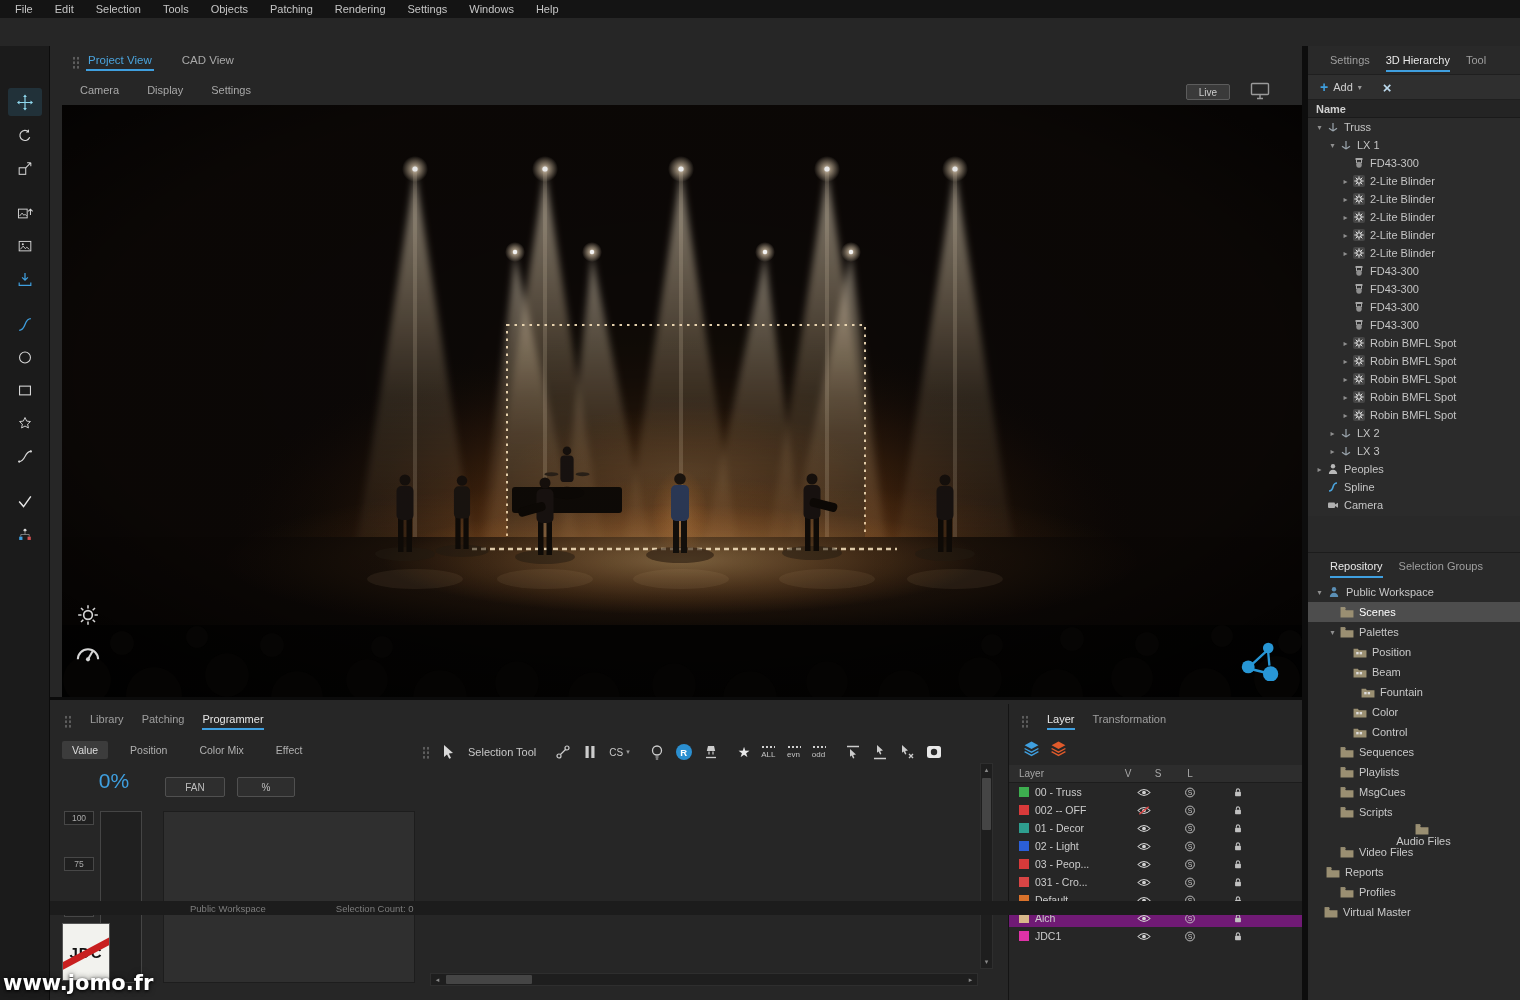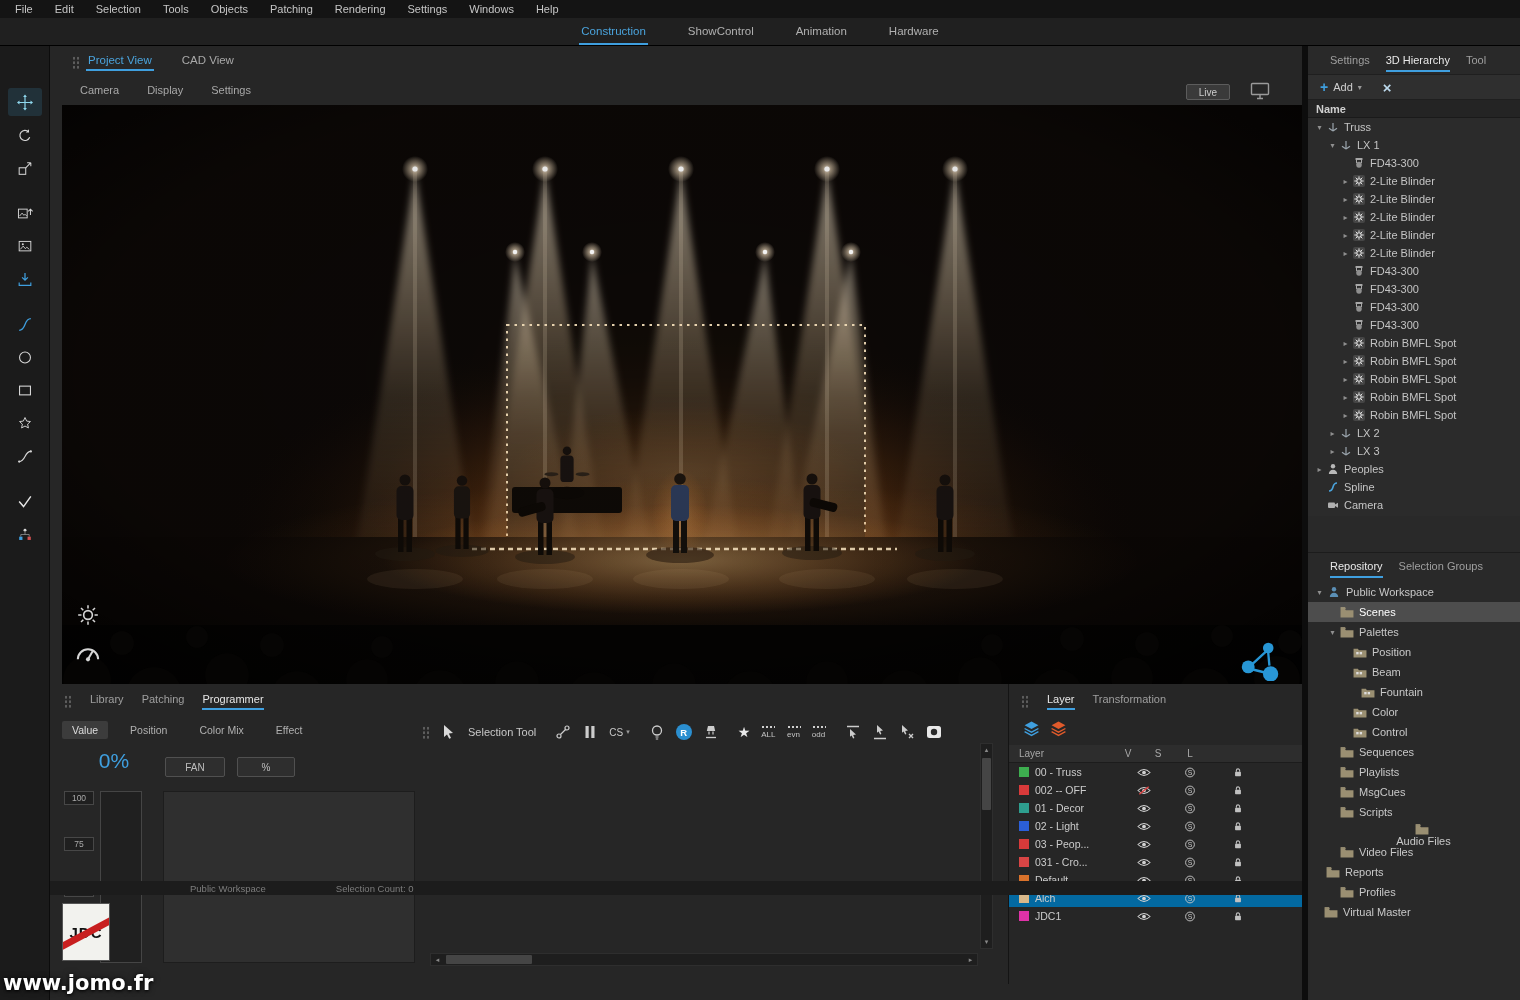--- a/index.html
+++ b/index.html
@@ -59,21 +59,21 @@
   .ticon svg{width:12px;height:12px;display:block;}
   #repotabs{position:absolute;left:0;top:506px;width:100%;height:26px;display:flex;gap:16px;align-items:flex-end;padding-left:22px;border-top:1px solid #1c1c1c;background:#292929;}
   #repotree{position:absolute;left:0;top:536px;width:100%;height:344px;overflow:hidden;}
   .rrow{display:flex;align-items:center;height:20px;font-size:11px;color:#c8c8c8;white-space:nowrap;}
   .rrow.selected{background:#4d4d4d;color:#fff;}
   .rrow .arrow{width:11px;font-size:8px;color:#8f8f8f;text-align:center;flex:none;}
   .rrow .ticon{width:17px;}
   .rrow .ticon svg{width:14px;height:12px;}
 
   
-  #bottombar{position:absolute;left:50px;top:684px;width:1252px;height:211px;background:#262626;z-index:3;}
+  #bottombar{position:absolute;left:50px;top:704px;width:1252px;height:211px;background:#262626;z-index:3;}
   .grip{width:8px;height:13px;background-image:radial-gradient(circle,#5e5e5e 1px,transparent 1.4px);background-size:4px 4.5px;flex:none;}
   #progtabs{position:absolute;left:14px;top:9px;display:flex;gap:18px;align-items:center;}
   .ptab{font-size:11px;color:#9f9f9f;border-bottom:2px solid transparent;padding-bottom:3px;}
   .ptab.active{color:#e6e6e6;border-bottom-color:#3f9fdf;}
   #subtabs{position:absolute;left:12px;top:37px;display:flex;gap:12px;}
   .stab{height:18px;display:flex;align-items:center;padding:0 10px;font-size:10.5px;color:#b0b0b0;border-radius:2px;}
   .stab.active{background:#3c3c3c;color:#ddd;}
   #bigvalue{position:absolute;left:26px;top:65px;width:76px;text-align:center;font-size:21px;color:#3f9fdf;}
   .smallbtn{position:absolute;height:20px;background:#2e2e2e;border:1px solid #505050;border-radius:2px;color:#bdbdbd;font-size:10px;display:flex;align-items:center;justify-content:center;}
   #fanbtn{left:115px;top:73px;width:60px;}
@@ -110,21 +110,21 @@
   
   #layerpanel{position:absolute;left:958px;top:0;width:294px;height:300px;border-left:1px solid #141414;background:#262626;}
   #layertabs{position:absolute;left:12px;top:9px;display:flex;gap:18px;align-items:center;}
   #layericons{position:absolute;left:14px;top:36px;display:flex;gap:10px;}
   #layericons .tsicon{width:17px;height:17px;}
   #layerheader{position:absolute;left:0;top:61px;width:100%;height:18px;background:#2d2d2d;border-bottom:1px solid #1c1c1c;display:grid;grid-template-columns:104px 30px 30px 34px;align-items:center;color:#a8a8a8;font-size:10px;}
   #layerheader .hc0{padding-left:10px;}
   #layerheader .hcc{text-align:center;}
   #layerrows{position:absolute;left:0;top:79px;width:100%;}
   .lrow{display:grid;grid-template-columns:104px 30px 30px 34px;align-items:center;height:18px;gap:16px;}
-  .lrow.selected{background:#0369a1;}
+  .lrow.selected{background:#701a75;}
   .lname{display:flex;align-items:center;gap:6px;padding-left:10px;overflow:hidden;}
   .swatch{width:10px;height:10px;flex:none;}
   .lntext{font-size:10.5px;color:#cccccc;white-space:nowrap;}
   .licon{display:flex;justify-content:center;align-items:center;}
   .licon svg{width:14px;height:11px;display:block;}
 
   
   #statusbar{position:absolute;left:0;bottom:0;width:100%;height:14px;background:#1c1c1c;display:flex;align-items:center;gap:70px;padding-left:140px;}
   #statusbar span{font-size:9.5px;color:#7d7d7d;}
   #watermark{position:absolute;left:3px;top:971px;z-index:99;font-family:"DejaVu Sans",sans-serif;font-weight:bold;font-size:21px;color:#ffffff;text-shadow:0 1px 3px rgba(0,0,0,.95),0 0 6px rgba(0,0,0,.6);}
@@ -140,26 +140,20 @@
       <div class="menuitem">Selection</div>
       <div class="menuitem">Tools</div>
       <div class="menuitem">Objects</div>
       <div class="menuitem">Patching</div>
       <div class="menuitem">Rendering</div>
       <div class="menuitem">Settings</div>
       <div class="menuitem">Windows</div>
       <div class="menuitem">Help</div>
     </div>
 
-  <div id="modebar">
-      <div class="modetab active">Construction</div>
-      <div class="modetab">ShowControl</div>
-      <div class="modetab">Animation</div>
-      <div class="modetab">Hardware</div>
-    </div>
 
   <div id="lefttoolbar">
       <div class="ltool active">
         <span class="tsicon">
           <svg viewBox="0 0 22 22">
             <path d="M11 2v18M2 11h18" stroke="#8fd8ee" stroke-width="1.6"></path>
             <path d="M11 0l-2.6 3.4h5.2zM11 22l-2.6-3.4h5.2zM0 11l3.4-2.6v5.2zM22 11l-3.4-2.6v5.2z" fill="#8fd8ee"></path>
           </svg>
         </span>
       </div>

